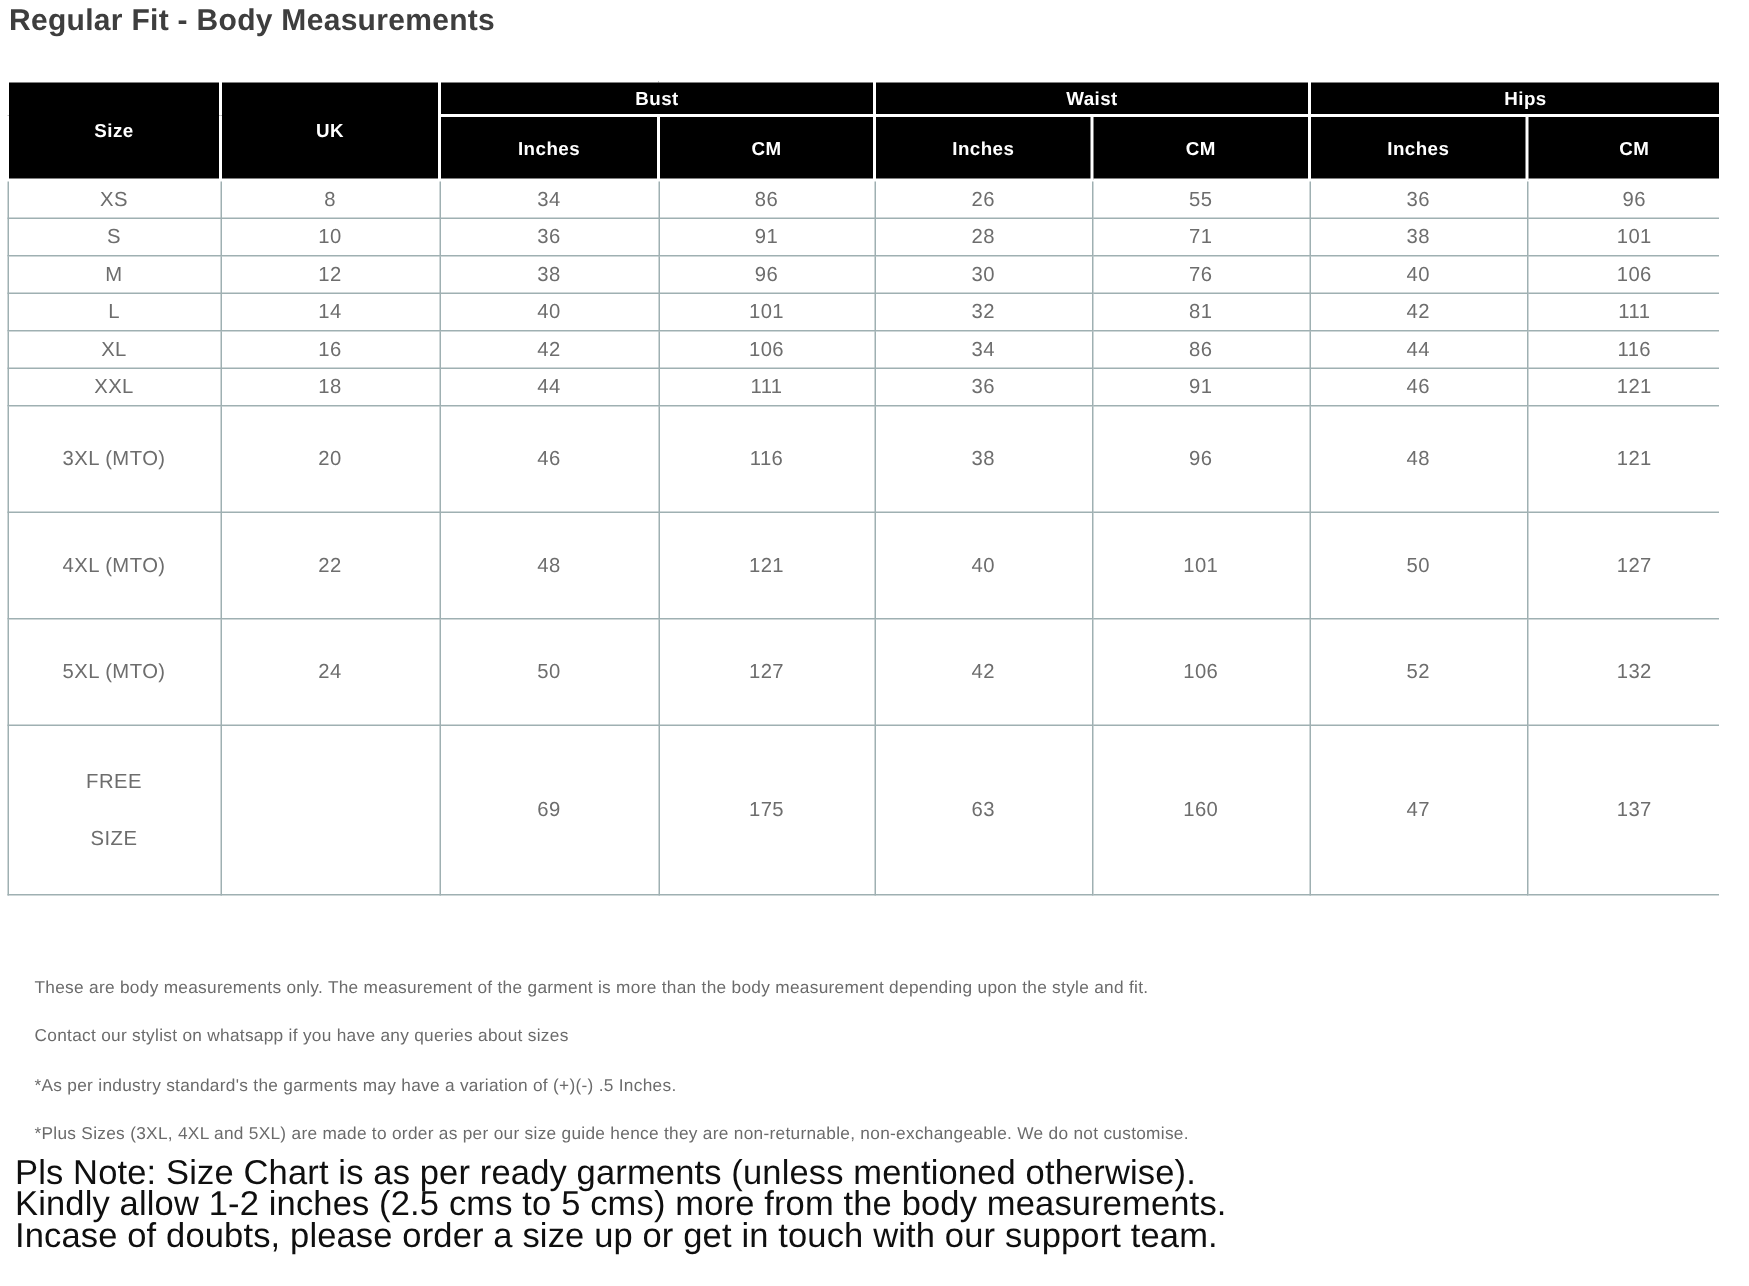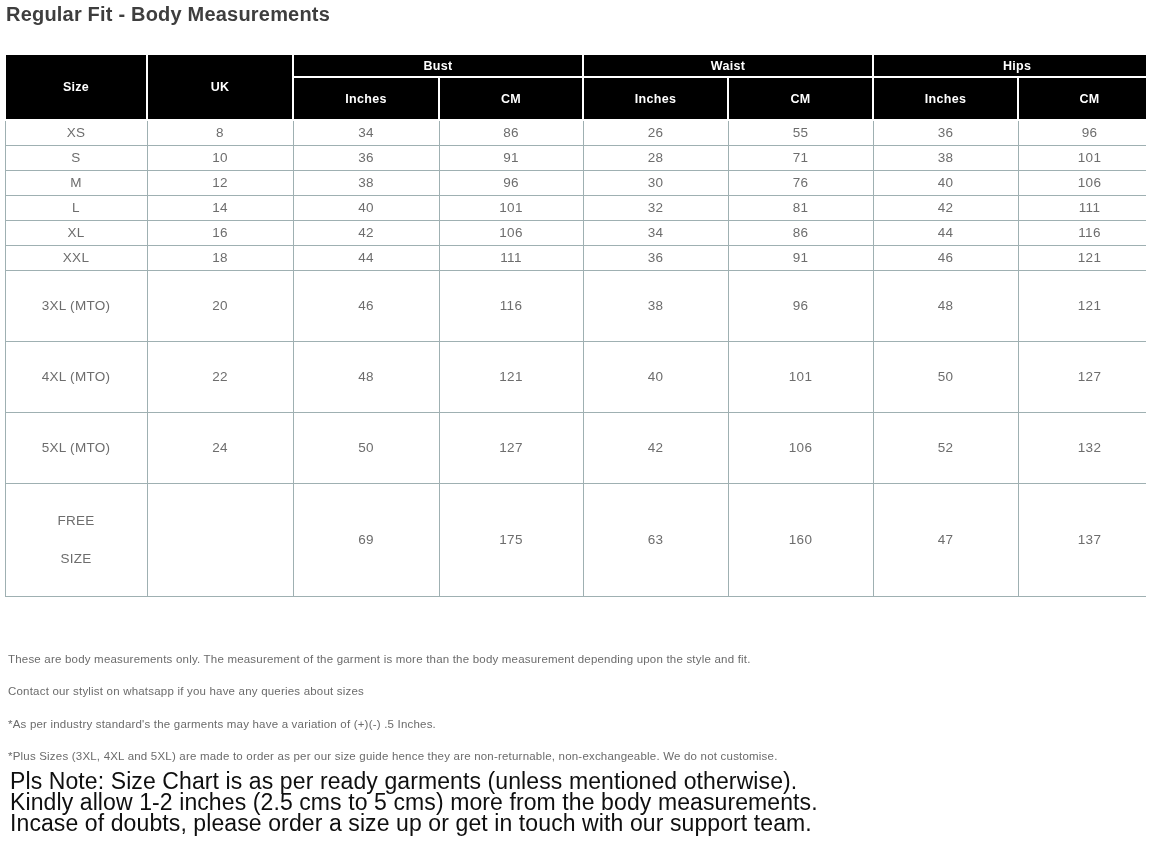--- a/index.html
+++ b/index.html
@@ -44,21 +44,21 @@
     text-align: center;
     vertical-align: middle;
     background: #ffffff;
     letter-spacing: 0.3px;
   }
   tr.row-sm td { height: 25px; }
   tr.row-lg td { height: 71px; }
   tr.row-xl td { height: 113px; }
   td.size-cell { white-space: pre-line; }
   tr.row-xl td.size-cell { line-height: 38px; }
-  .notes { margin: 56px 0 0 8px; }
+  .notes { margin: 56px 0 0 23px; }
   .notes p {
     font-size: 11.5px;
     color: #6b6b6b;
     letter-spacing: 0.2px;
     margin: 0 0 20.5px 0;
   }
   .notes p:last-child { margin-bottom: 9px; }
   .pls-note { margin: 0 0 0 10px; }
   .pls-note p {
     font-size: 23px;

